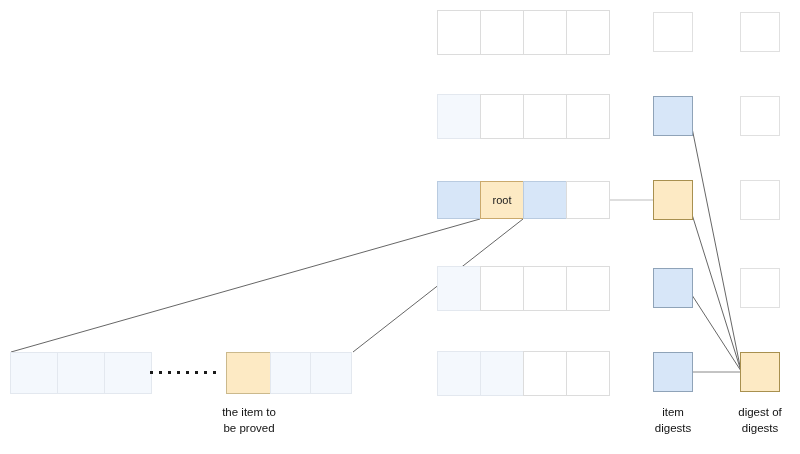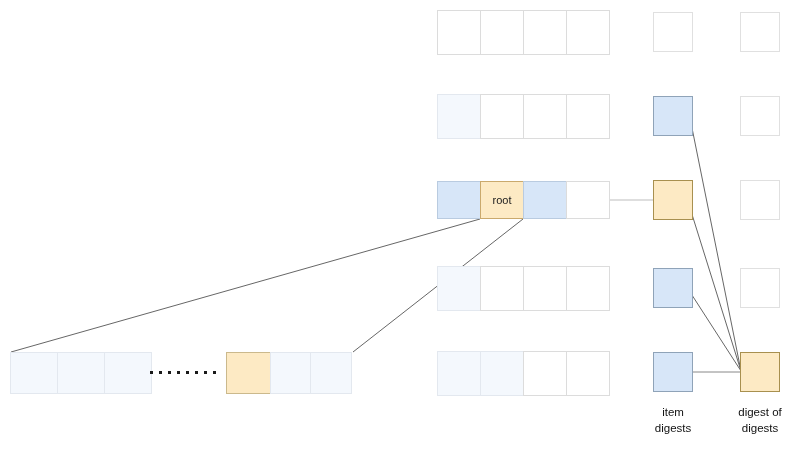--- a/index.html
+++ b/index.html
@@ -166,20 +166,22 @@
     <span class="dot"></span>
     <span class="dot"></span>
   </div>
 
   <div class="row" style="left:226px; top:352px;">
     <div class="cell orange" style="width:45px;height:42px;"></div>
     <div class="cell pale" style="width:41px;height:42px;"></div>
     <div class="cell pale" style="width:42px;height:42px;"></div>
   </div>
 
+  <div class="caption" style="left:193px; top:405px; width:112px;">the item to
+be proved</div>
 
   <div class="caption" style="left:633px; top:405px; width:80px;">item
 digests</div>
 
   <div class="caption" style="left:718px; top:405px; width:84px;">digest of
 digests</div>
 
 </div>
 
 </body></html>

